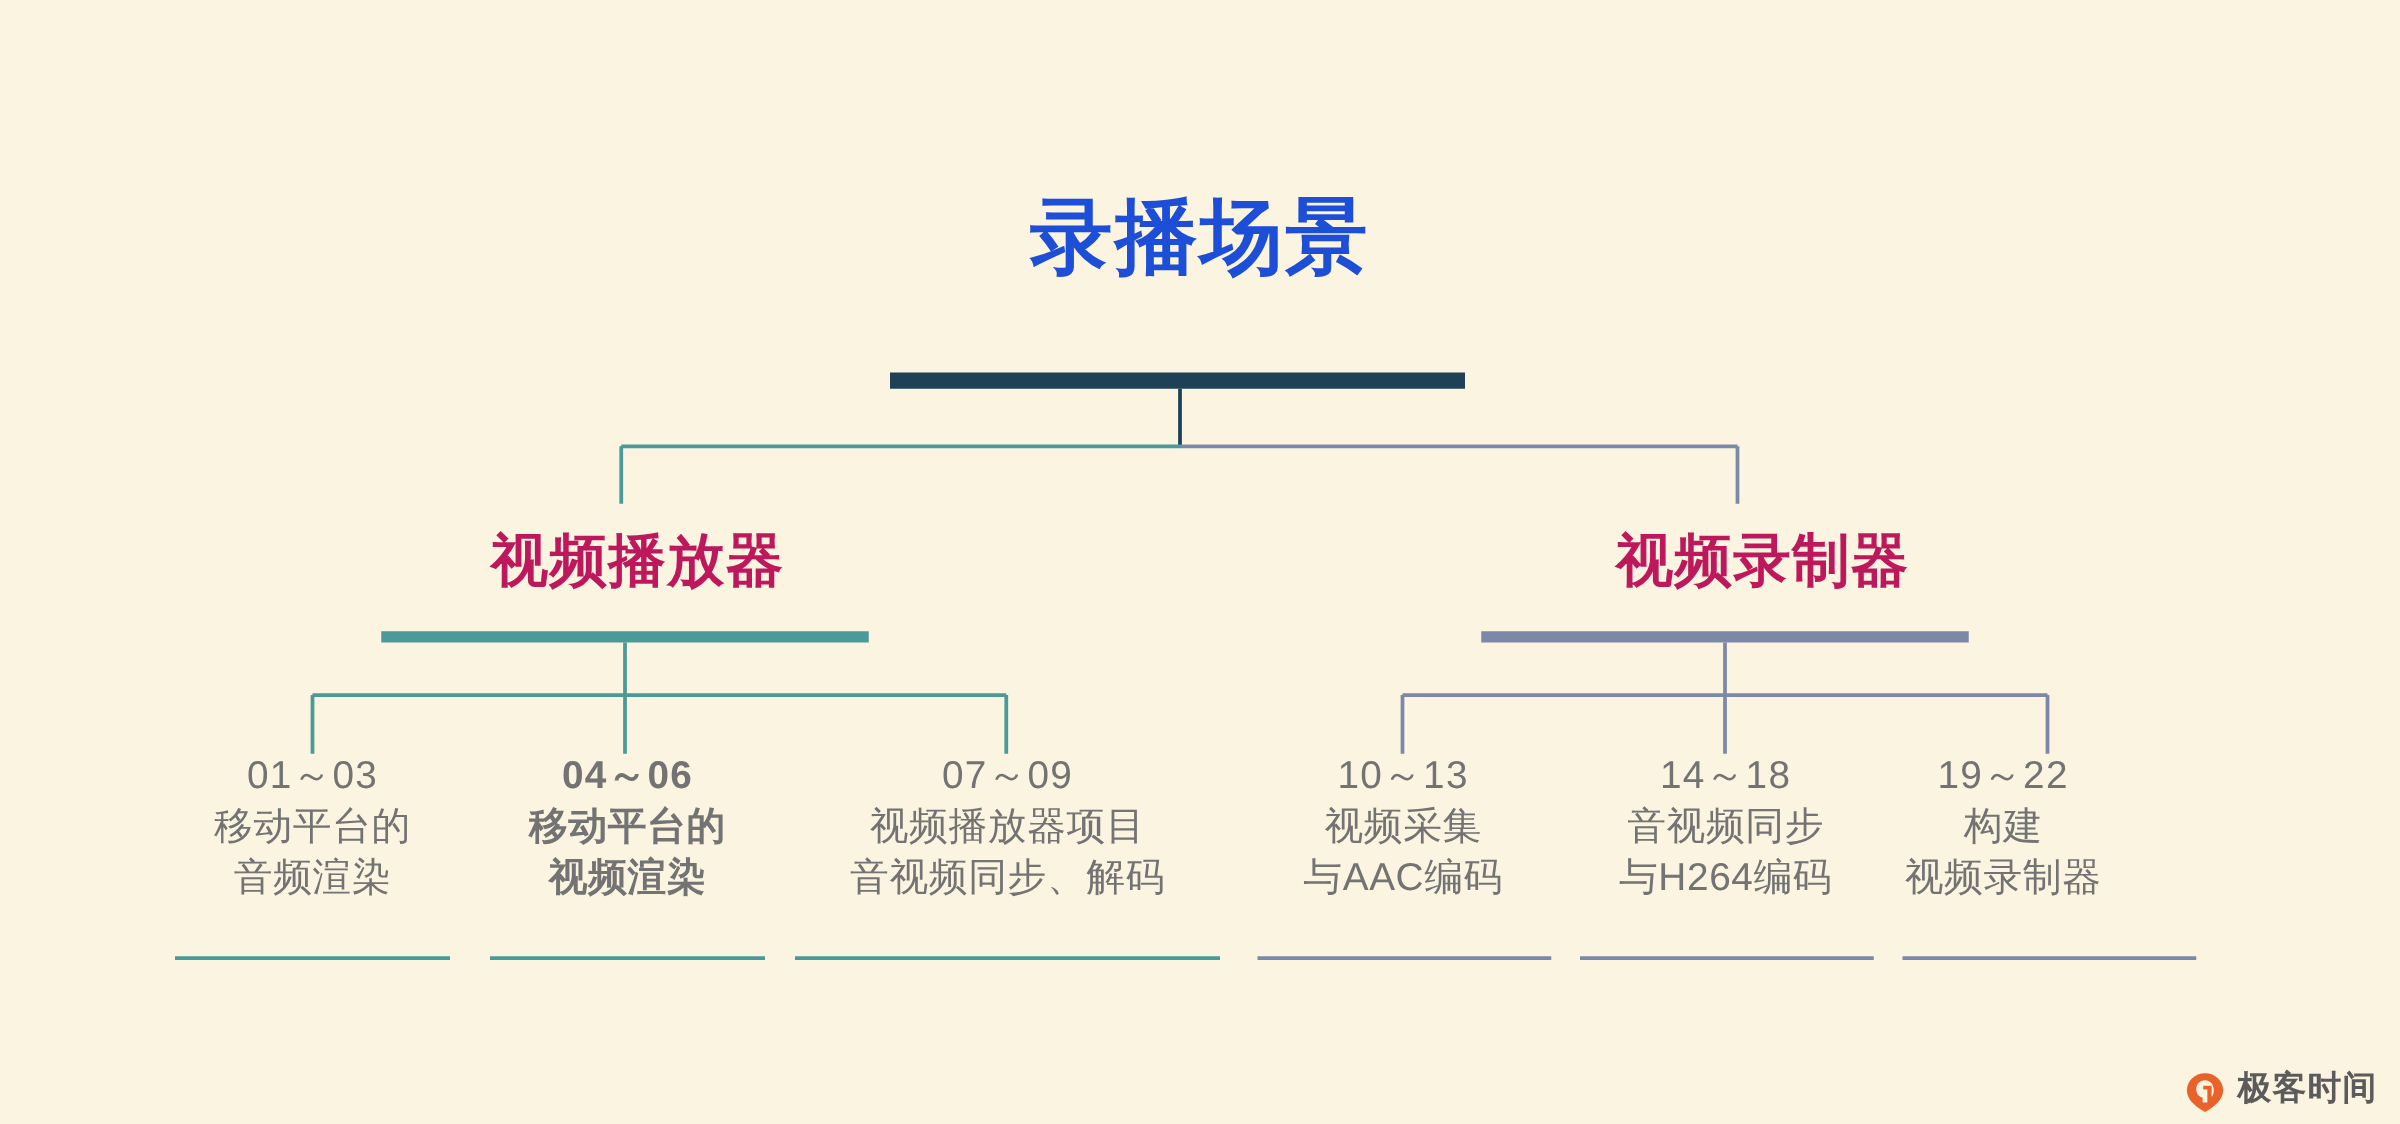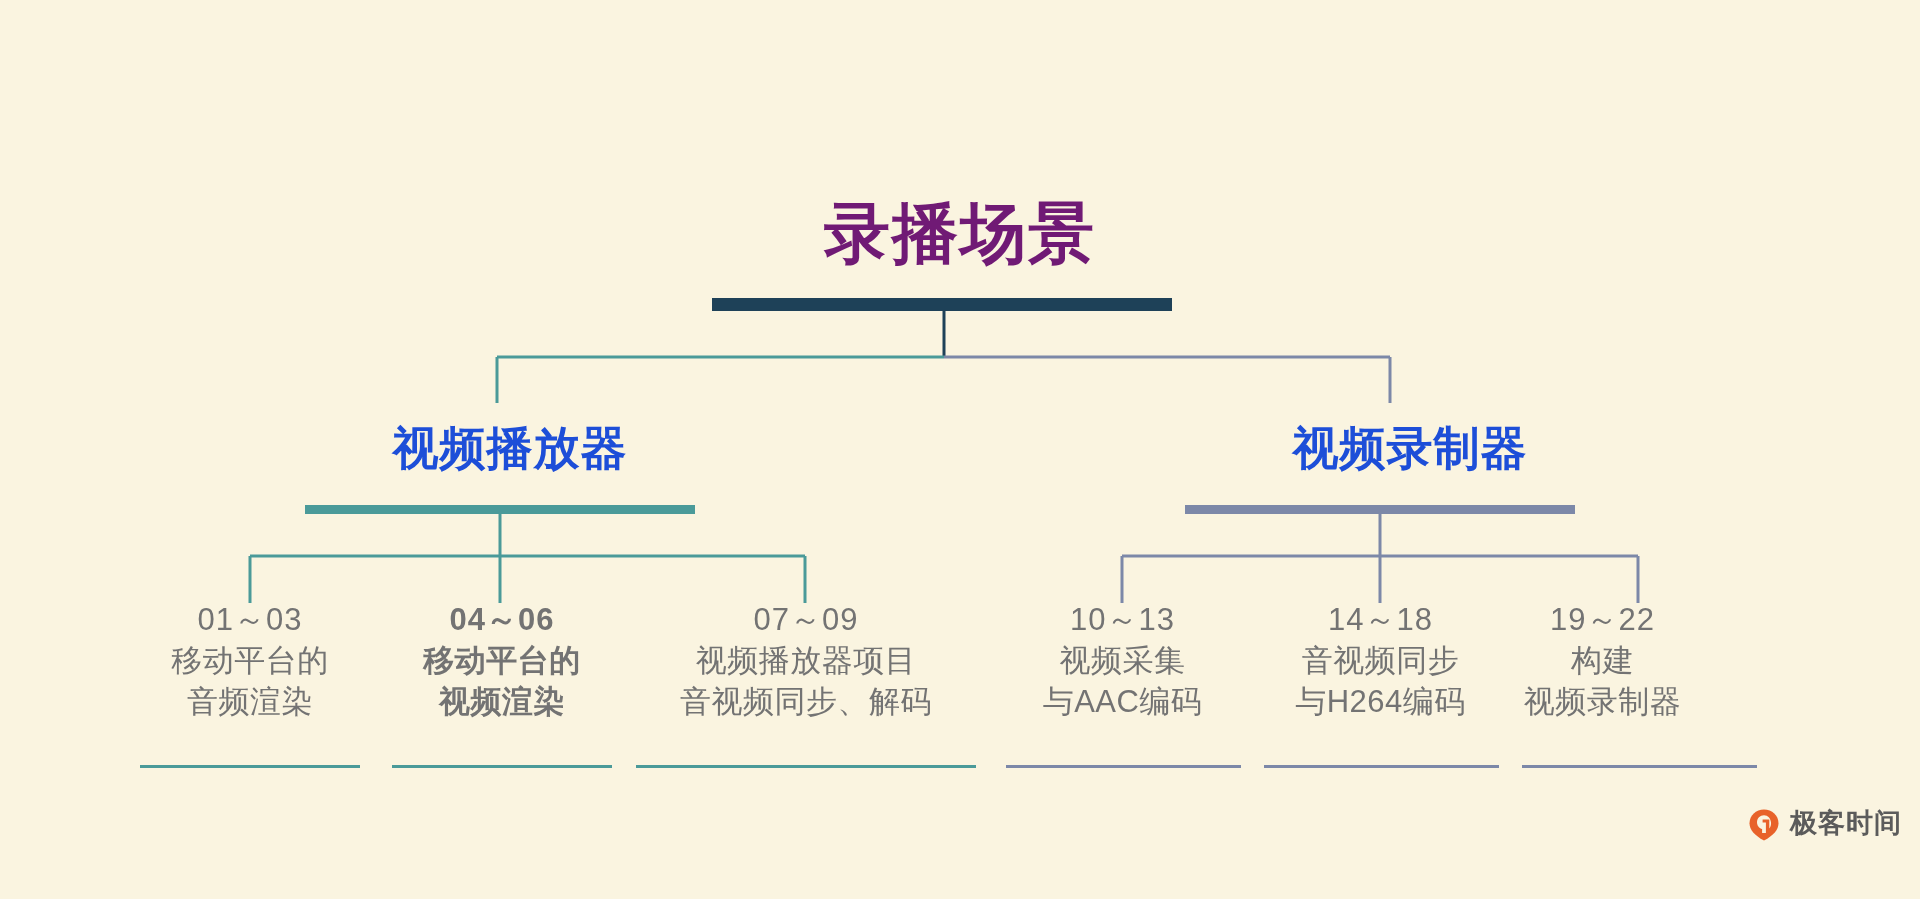--- a/index.html
+++ b/index.html
@@ -25,40 +25,39 @@
   .root-node {
     position: absolute;
     left: 0;
     right: 0;
     top: 152px;
     text-align: center;
   }
   .root-title {
     font-size: 66px;
     font-weight: bold;
-    color: #701a75;
+    color: #1d4ed8;
     letter-spacing: 2px;
     line-height: 1.15;
-    margin-top: 44px;
   }
   .root-rule {
     position: absolute;
     left: 712px;
     top: 298px;
     width: 460px;
     height: 13px;
     background: #1e4158;
   }
 
   
   .l2-title {
     position: absolute;
     font-size: 46px;
     font-weight: bold;
-    color: #1d4ed8;
+    color: #be185d;
     letter-spacing: 1px;
     text-align: center;
     white-space: nowrap;
   }
   .l2-title.left  { left: 210px;  top: 418px; width: 600px; }
   .l2-title.right { left: 1110px; top: 418px; width: 600px; }
 
   .l2-rule {
     position: absolute;
     height: 9px;
@@ -96,25 +95,23 @@
   }
   .leaf-rule {
     position: absolute;
     height: 3px;
   }
 
   
   .watermark {
     position: absolute;
     left: 1747px;
-    top: 808px;
+    top: 857px;
     display: flex;
-    align-items: center;
     gap: 9px;
-    font-family: Liberation Mono, monospace;
   }
   .wm-mark {
     width: 34px;
     height: 34px;
     position: relative;
   }
   .wm-text {
     font-size: 27px;
     font-weight: bold;
     color: #5b5b5b;

